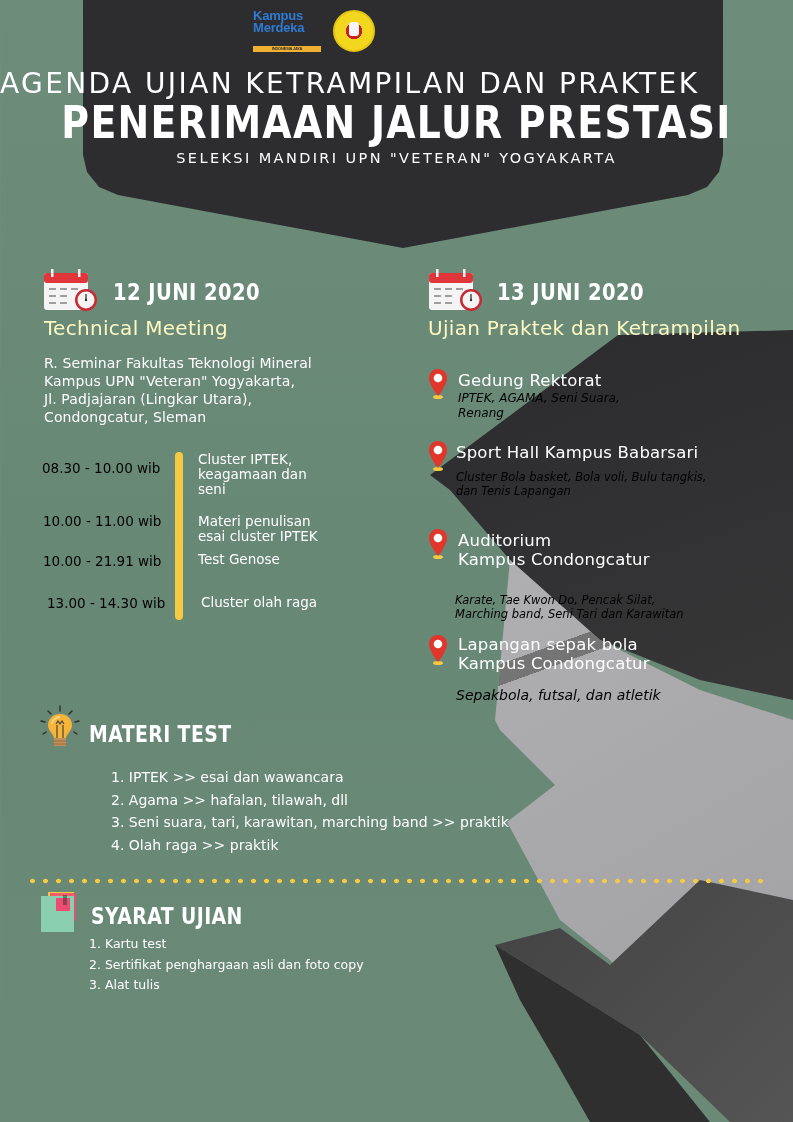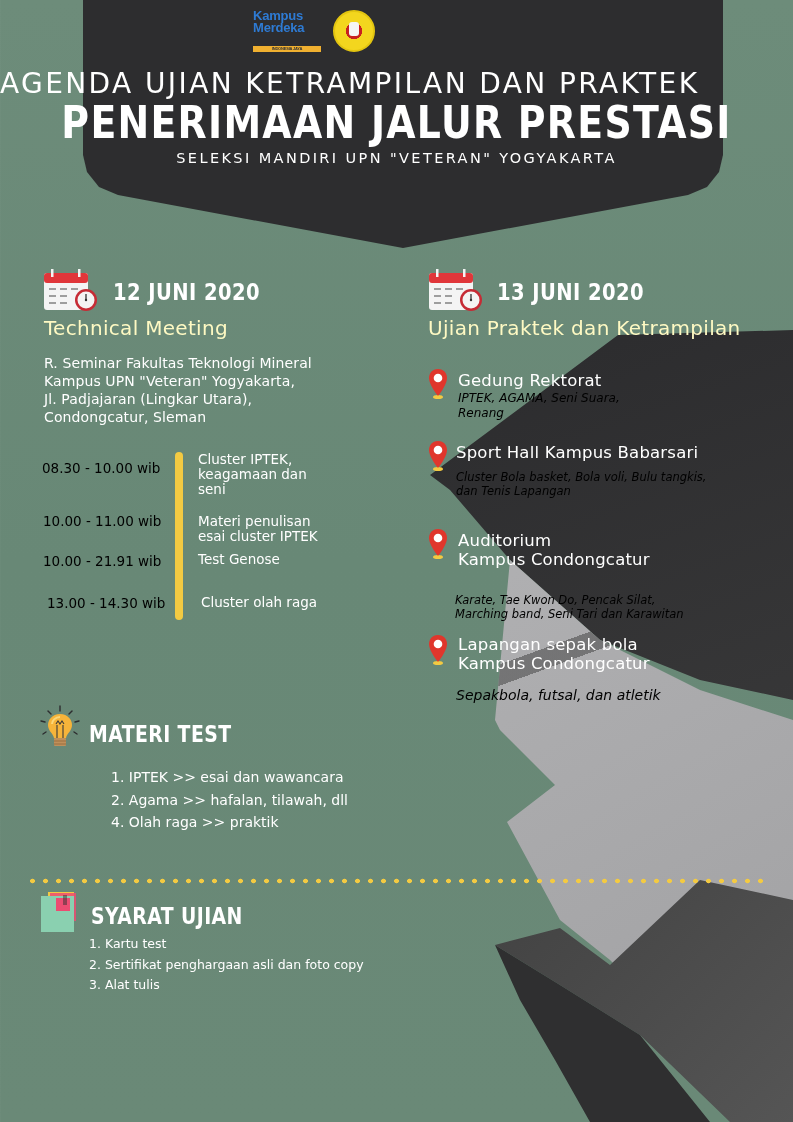--- a/index.html
+++ b/index.html
@@ -304,20 +304,21 @@
     <line x1="25" y1="21" x2="25" y2="34"></line>
   </g>
   <rect x="16" y="34" width="12" height="8" rx="1" fill="#c0905a"></rect>
   <line x1="16" y1="37" x2="28" y2="37" stroke="#9a6e40" stroke-width="1"></line>
   <line x1="16" y1="40" x2="28" y2="40" stroke="#9a6e40" stroke-width="1"></line>
 </svg>
 <div class="sec-title" style="left:89px;top:721px;">MATERI TEST</div>
 <ul class="list materi-list">
   <li>1. IPTEK &gt;&gt; esai dan wawancara</li>
   <li>2. Agama &gt;&gt; hafalan, tilawah, dll</li>
+  <li>3. Seni suara, tari, karawitan, marching band &gt;&gt; praktik</li>
   <li>4. Olah raga &gt;&gt; praktik</li>
 </ul>
 
 <div class="dots"></div>
 
 <svg class="notes" viewBox="0 0 38 42">
   <rect x="8" y="1" width="26" height="28" fill="#f3ca42"></rect>
   <rect x="10" y="2" width="26" height="28" fill="#ec4c72" opacity="0.85"></rect>
   <rect x="1" y="5" width="33" height="36" fill="#8ad0b0"></rect>
   <rect x="16" y="7" width="14" height="13" fill="#ec4c72"></rect>

